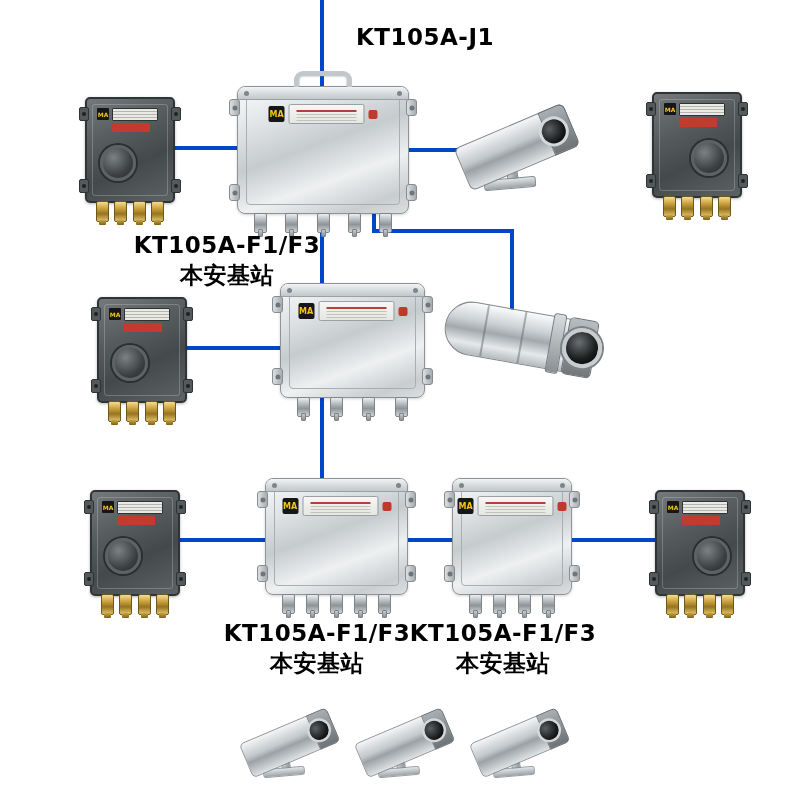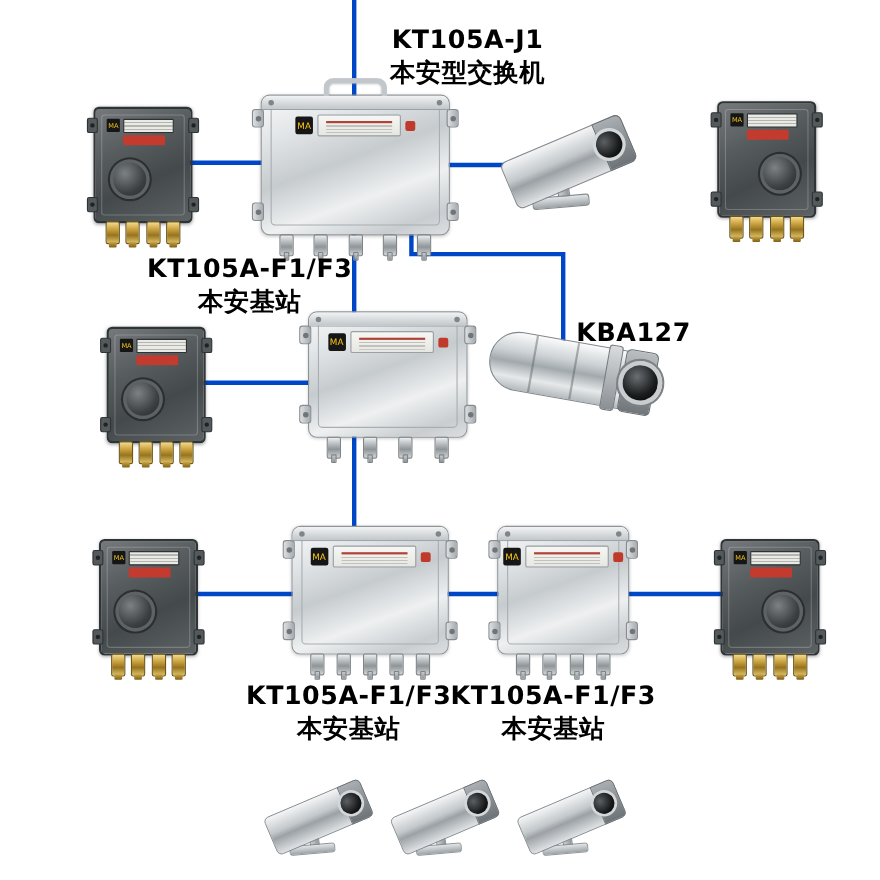--- a/index.html
+++ b/index.html
@@ -15,21 +15,21 @@
   .steel{position:absolute;z-index:2;background:linear-gradient(160deg,#f8f9fa 0%,#e3e6e8 22%,#c6cbce 46%,#eef0f1 68%,#c9cdd0 88%,#dcdfe1 100%);border:1px solid #8d9397;border-radius:8px;box-shadow:inset 0 1px 0 #fff,0 1px 3px rgba(0,0,0,.18)}
   .steel::before{content:"";position:absolute;inset:8px;border:1px solid #a8aeb2;border-radius:4px;pointer-events:none}
   .lid{position:absolute;left:0;right:0;top:0;height:13px;background:linear-gradient(180deg,#f1f3f4,#c2c7ca);border-bottom:1px solid #9aa0a4;border-radius:7px 7px 0 0}
   .lid::before,.lid::after{content:"";position:absolute;top:4px;width:5px;height:5px;border-radius:50%;background:#7f8589}
   .lid::before{left:6px}.lid::after{right:6px}
   .handle{position:absolute;top:-16px;left:50%;transform:translateX(-50%);width:58px;height:18px;border:5px solid #c2c7cb;border-bottom:none;border-radius:9px 9px 0 0;box-shadow:inset 0 0 2px #8b9195}
   .ear{position:absolute;width:11px;height:17px;background:linear-gradient(90deg,#dde0e2,#a7acb0);border:1px solid #868c90;border-radius:3px;z-index:-1}
   .ear::after{content:"";position:absolute;left:50%;top:50%;transform:translate(-50%,-50%);width:5px;height:5px;border-radius:50%;background:#6f7579}
   .ear.tl{left:-9px;top:12px}.ear.tr{right:-9px;top:12px}.ear.bl{left:-9px;bottom:12px}.ear.br{right:-9px;bottom:12px}
   .plate{position:absolute;top:17px;left:50%;transform:translateX(-50%);display:flex;align-items:center;gap:4px}
-  .ma{display:flex;align-items:center;justify-content:center;width:16px;height:16px;background:#161616;color:#f5c518;font-size:8px;font-weight:400;border-radius:2px}
+  .ma{display:flex;align-items:center;justify-content:center;width:16px;height:16px;background:#161616;color:#f5c518;font-size:8px;font-weight:700;border-radius:2px}
   .np{width:76px;height:20px;background:linear-gradient(#f6f6f4,#e6e6e2);border:1px solid #9aa0a3;border-radius:2px;position:relative}
   .np::after{content:"";position:absolute;left:7px;right:7px;top:5px;height:9px;border-top:2px solid #b04238;background:repeating-linear-gradient(180deg,transparent 0 2px,#c2c2bd 2px 3px)}
   .seal{width:9px;height:9px;background:#bf3a2b;border-radius:2px}
   .glands{position:absolute;left:16px;right:16px;bottom:-20px;display:flex;justify-content:space-between}
   .gland-s{width:13px;height:20px;background:linear-gradient(180deg,#eceeef 0%,#aeb3b6 38%,#8f9498 58%,#d0d4d6 100%);border:1px solid #7e8487;border-radius:2px;position:relative}
   .gland-s::after{content:"";position:absolute;left:3px;right:3px;bottom:-5px;height:6px;background:linear-gradient(180deg,#c6cacc,#8d9295);border:1px solid #7e8487;border-radius:1px}
 
   
   .jb{position:absolute;z-index:2;width:90px;height:106px;background:linear-gradient(155deg,#75797c 0%,#565b5e 35%,#44494c 62%,#5d6265 100%);border:2px solid #2f3436;border-radius:5px;box-shadow:0 1px 3px rgba(0,0,0,.3)}
   .jb::before{content:"";position:absolute;inset:5px;border:1px solid rgba(255,255,255,.22);border-radius:3px}
@@ -80,23 +80,21 @@
       <line x1="185" y1="348" x2="284" y2="348"></line>
       <line x1="322" y1="394" x2="322" y2="482"></line>
       <line x1="176" y1="540" x2="269" y2="540"></line>
       <line x1="404" y1="540" x2="456" y2="540"></line>
       <line x1="568" y1="540" x2="659" y2="540"></line>
     </g>
   </svg>
 
   <div class="lbl" style="left:325px;top:22px;width:200px">
     <div>KT105A-J1</div>
-    <div>本安型交换机</div>
-  </div>
-  <div class="lbl" style="left:516px;top:288px;width:120px">KBA127</div>
+  </div>
   <div class="lbl" style="left:127px;top:230px;width:200px">
     <div>KT105A-F1/F3</div>
     <div>本安基站</div>
   </div>
   <div class="lbl" style="left:217px;top:618px;width:200px">
     <div>KT105A-F1/F3</div>
     <div>本安基站</div>
   </div>
   <div class="lbl" style="left:403px;top:618px;width:200px">
     <div>KT105A-F1/F3</div>

